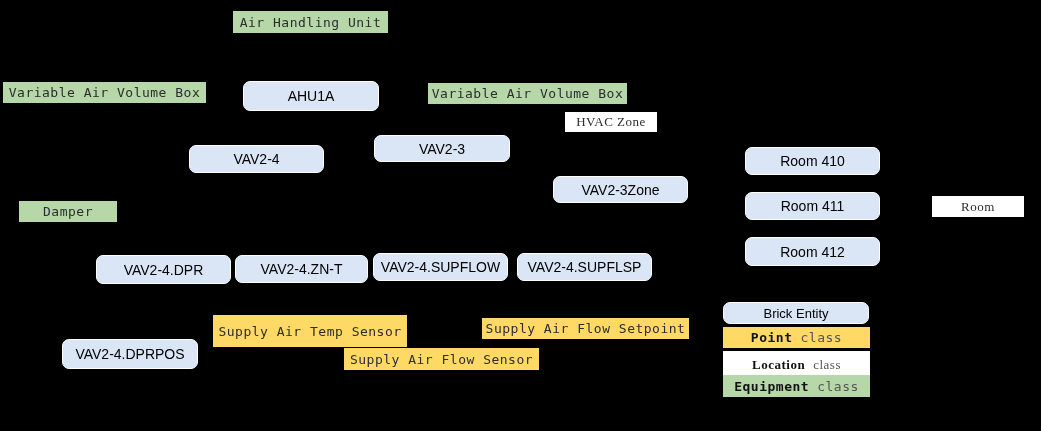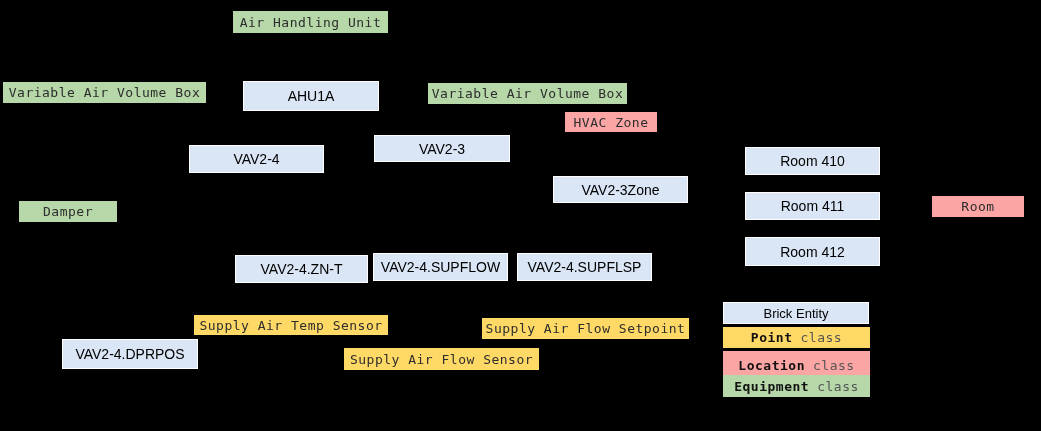--- a/index.html
+++ b/index.html
@@ -19,37 +19,37 @@
     position: absolute;
     display: flex;
     align-items: center;
     justify-content: center;
     box-sizing: border-box;
     white-space: nowrap;
   }
   .entity {
     background: #dae6f5;
     border: 1.5px solid #ffffff;
-    border-radius: 0;
+    border-radius: 7px;
     color: #000000;
     font-size: 14px;
     font-family: "Liberation Sans", sans-serif;
   }
   .entity.small {
     font-size: 13px;
     text-align: center;
   }
   .classlabel {
     font-family: "DejaVu Sans Mono", "Liberation Mono", monospace;
     font-size: 13px;
     letter-spacing: 0.5px;
     color: #2d2d2d;
   }
   .equipment { background: #b6d7a8; }
-  .location  { background: #fca5a5; }
+  .location  { background: #ffffff; font-family: Liberation Serif, serif; }
   .point     { background: #ffd966; }
   .legend-bold { font-weight: bold; color: #111111; }
   .legend-rest { color: #555555; margin-left: 0.62em; text-align: center; }
 </style>
 </head>
 <body>
 
 <div id="canvas">
 
   <div class="node classlabel equipment" style="left:233px;top:11px;width:155px;height:22px">Air Handling Unit</div>
@@ -57,41 +57,42 @@
   <div class="node classlabel equipment" style="left:3px;top:82px;width:203px;height:21px">Variable Air Volume Box</div>
 
   <div class="node classlabel equipment" style="left:428px;top:83px;width:199px;height:21px">Variable Air Volume Box</div>
 
   <div class="node classlabel equipment" style="left:19px;top:201px;width:98px;height:21px">Damper</div>
 
   <div class="node classlabel location" style="left:565px;top:112px;width:92px;height:20px">HVAC Zone</div>
 
   <div class="node classlabel location" style="left:932px;top:196px;width:92px;height:21px">Room</div>
 
-  <div class="node classlabel point" style="left:194px;top:315px;width:194px;height:20px">Supply Air Temp Sensor</div>
+  <div class="node classlabel point" style="left:213px;top:315px;width:194px;height:32px">Supply Air Temp Sensor</div>
 
   <div class="node classlabel point" style="left:482px;top:318px;width:207px;height:21px">Supply Air Flow Setpoint</div>
 
   <div class="node classlabel point" style="left:344px;top:348px;width:195px;height:22px">Supply Air Flow Sensor</div>
 
 
   <div class="node entity" style="left:243px;top:81px;width:136px;height:30px">AHU1A</div>
 
   <div class="node entity" style="left:189px;top:145px;width:135px;height:28px">VAV2-4</div>
 
   <div class="node entity" style="left:374px;top:135px;width:136px;height:27px">VAV2-3</div>
 
   <div class="node entity" style="left:553px;top:176px;width:135px;height:27px">VAV2-3Zone</div>
 
   <div class="node entity" style="left:745px;top:147px;width:135px;height:28px">Room 410</div>
 
   <div class="node entity" style="left:745px;top:192px;width:135px;height:28px">Room 411</div>
 
   <div class="node entity" style="left:745px;top:237px;width:135px;height:29px">Room 412</div>
 
+  <div class="node entity" style="left:96px;top:255px;width:135px;height:29px">VAV2-4.DPR</div>
 
   <div class="node entity" style="left:235px;top:255px;width:133px;height:28px">VAV2-4.ZN-T</div>
 
   <div class="node entity" style="left:373px;top:253px;width:135px;height:28px">VAV2-4.SUPFLOW</div>
 
   <div class="node entity" style="left:517px;top:253px;width:135px;height:28px">VAV2-4.SUPFLSP</div>
 
   <div class="node entity" style="left:62px;top:339px;width:136px;height:30px">VAV2-4.DPRPOS</div>
 
   <div class="node entity small" style="left:723px;top:302px;width:146px;height:22px">Brick Entity</div>

